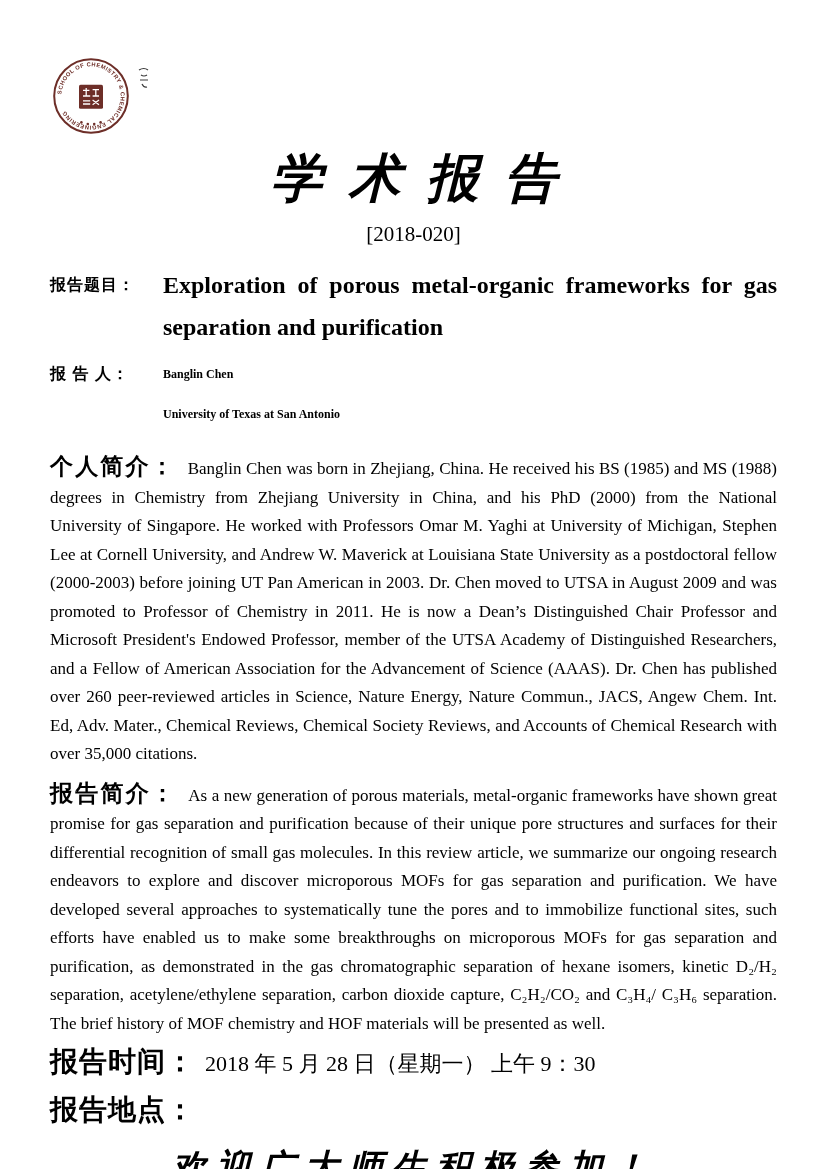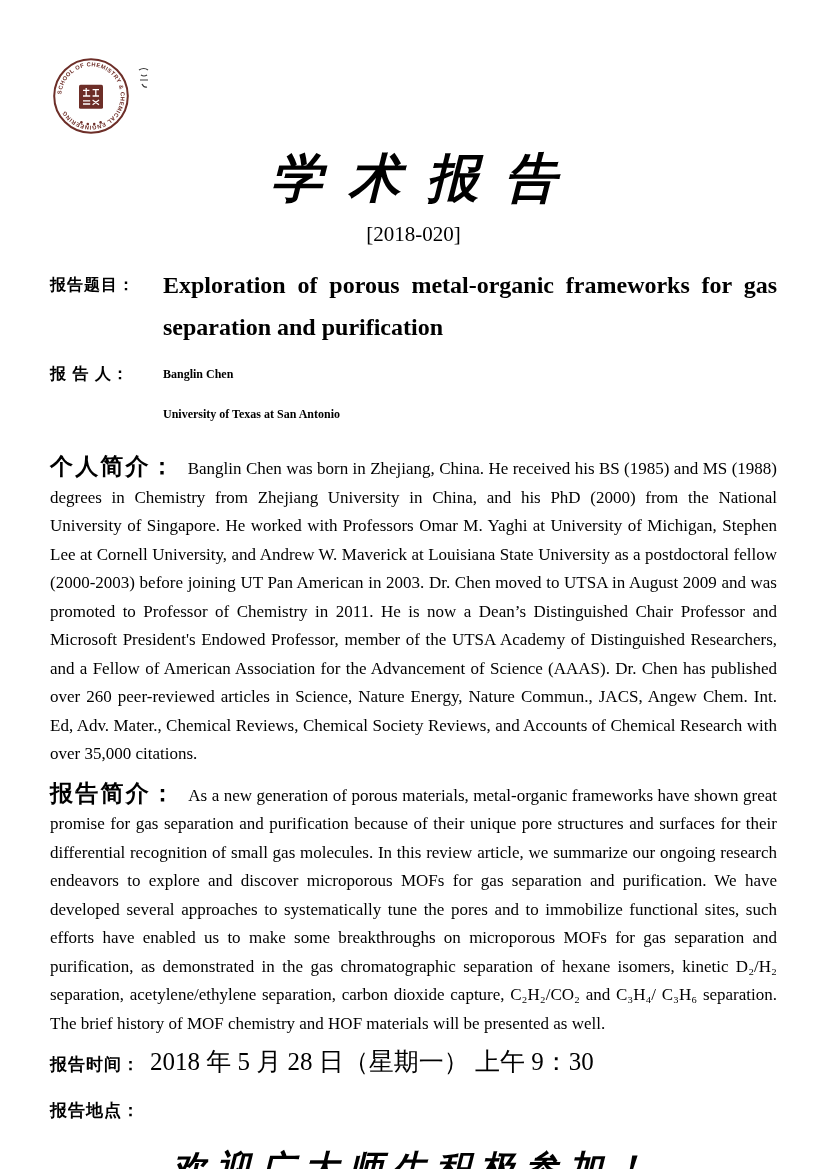--- a/index.html
+++ b/index.html
@@ -38,22 +38,22 @@
   .speaker-row{margin-top:6px;justify-content:space-between;}
   .speaker-row .label{line-height:40px;}
 
   
   .para{font-size:17px;line-height:28.5px;text-align:justify;margin:18px 0 0 0;}
   .para .label{font-size:23px;margin-right:12px;letter-spacing:2px;}
   .para.abstract{margin-top:10px;}
 
   
   .sched-row{display:flex;margin-top:8px;align-items:baseline;}
-  .sched-row .label{font-size:17px;line-height:32px;white-space:nowrap;}
-  .sched-value{font-size:25px;margin-left:10px;line-height:32px;text-align:center;}
+  .sched-row .label{font-size:28px;line-height:32px;white-space:nowrap;}
+  .sched-value{font-size:22px;margin-left:10px;line-height:32px;text-align:center;}
   .sched-row.venue{margin-top:14px;}
 
   
   .welcome{text-align:center;font-family:"Liberation Sans",sans-serif;font-weight:900;
            font-style:italic;font-size:35px;line-height:46px;letter-spacing:9px;margin-top:18px;}
 </style>
 </head>
 <body>
 
 <div class="page">

